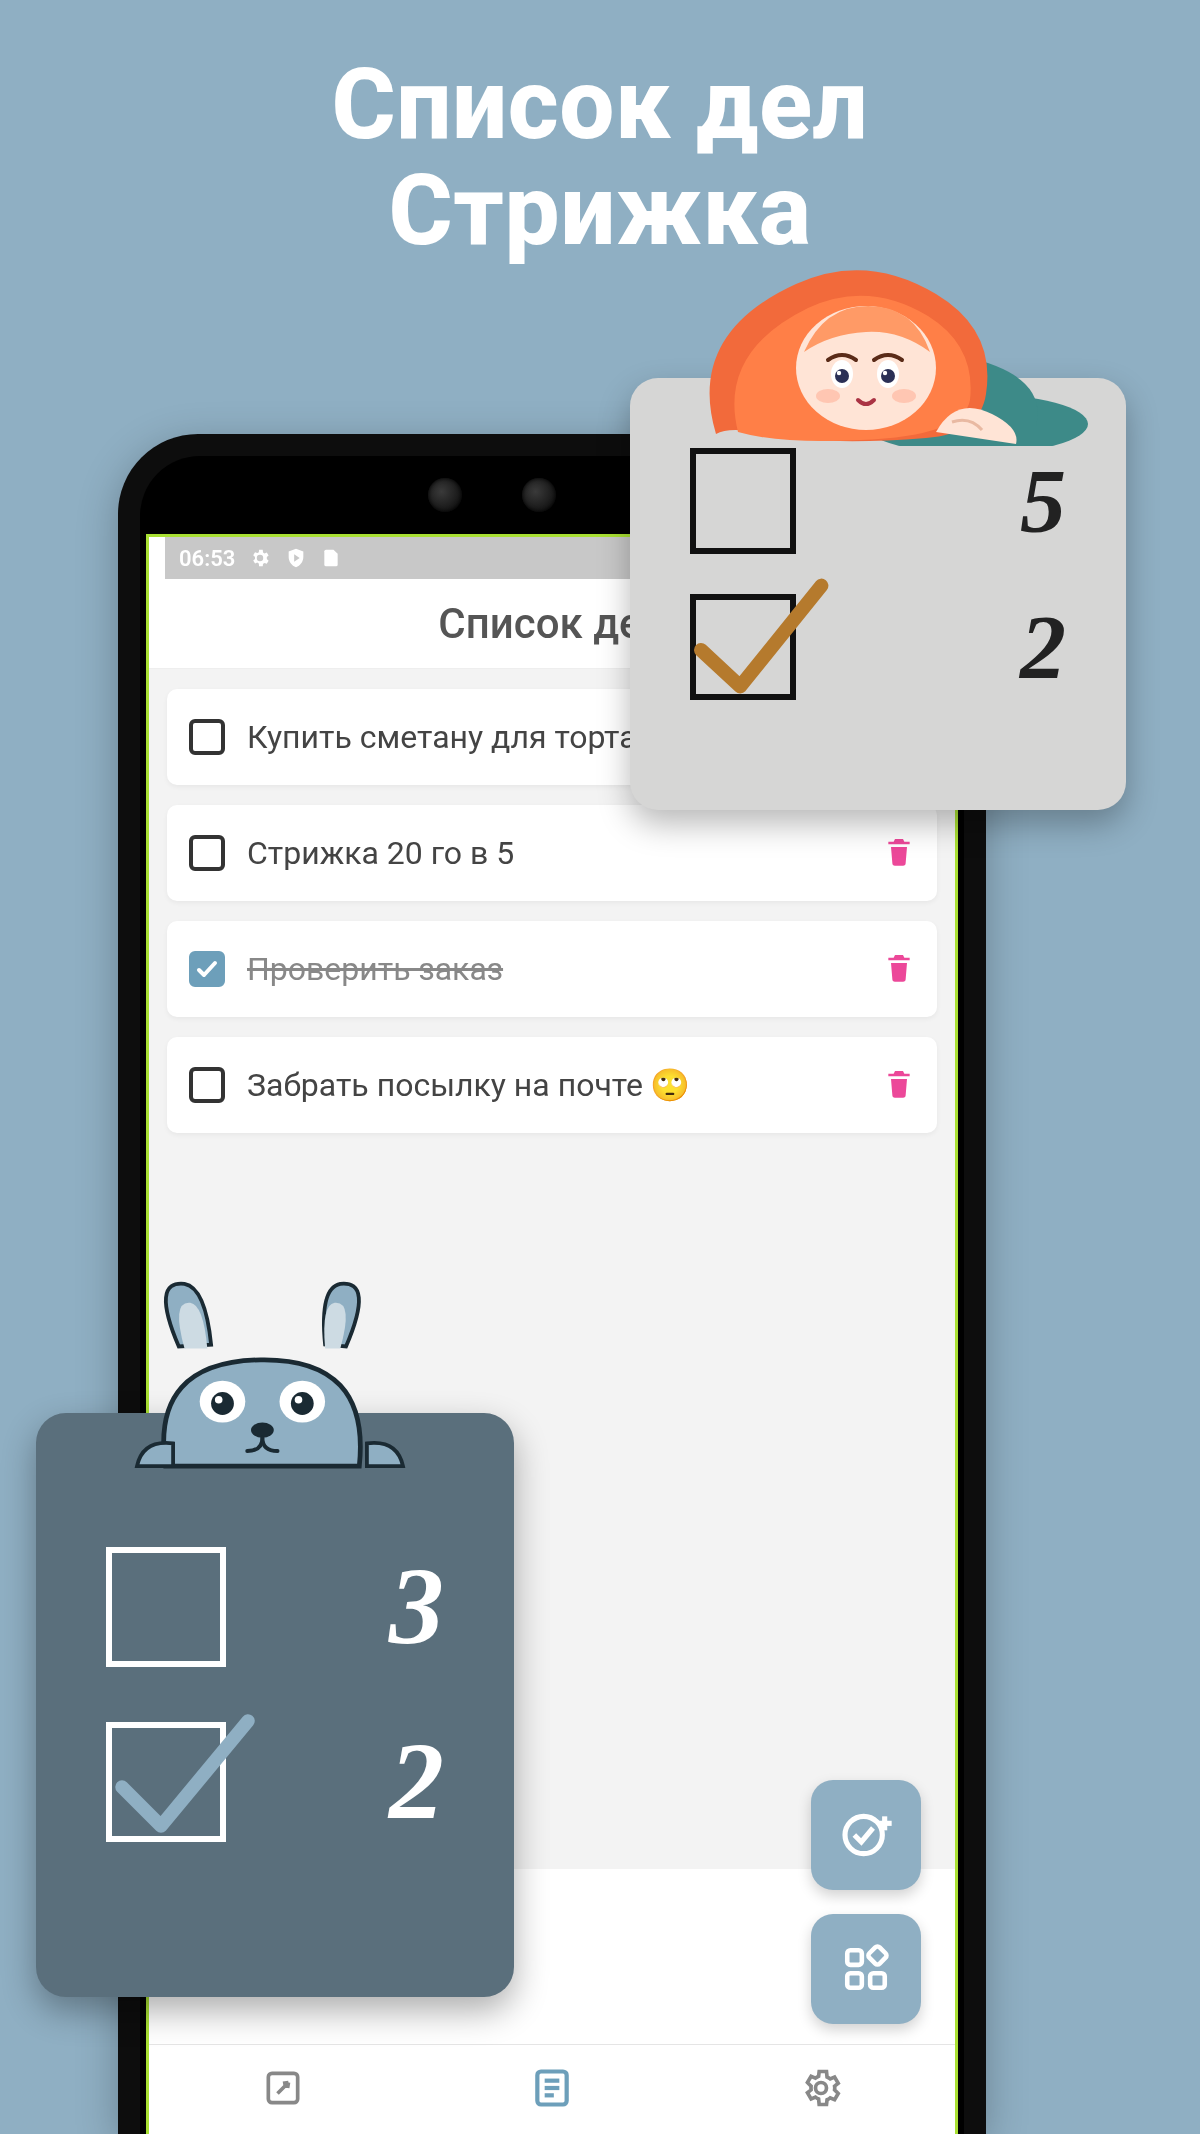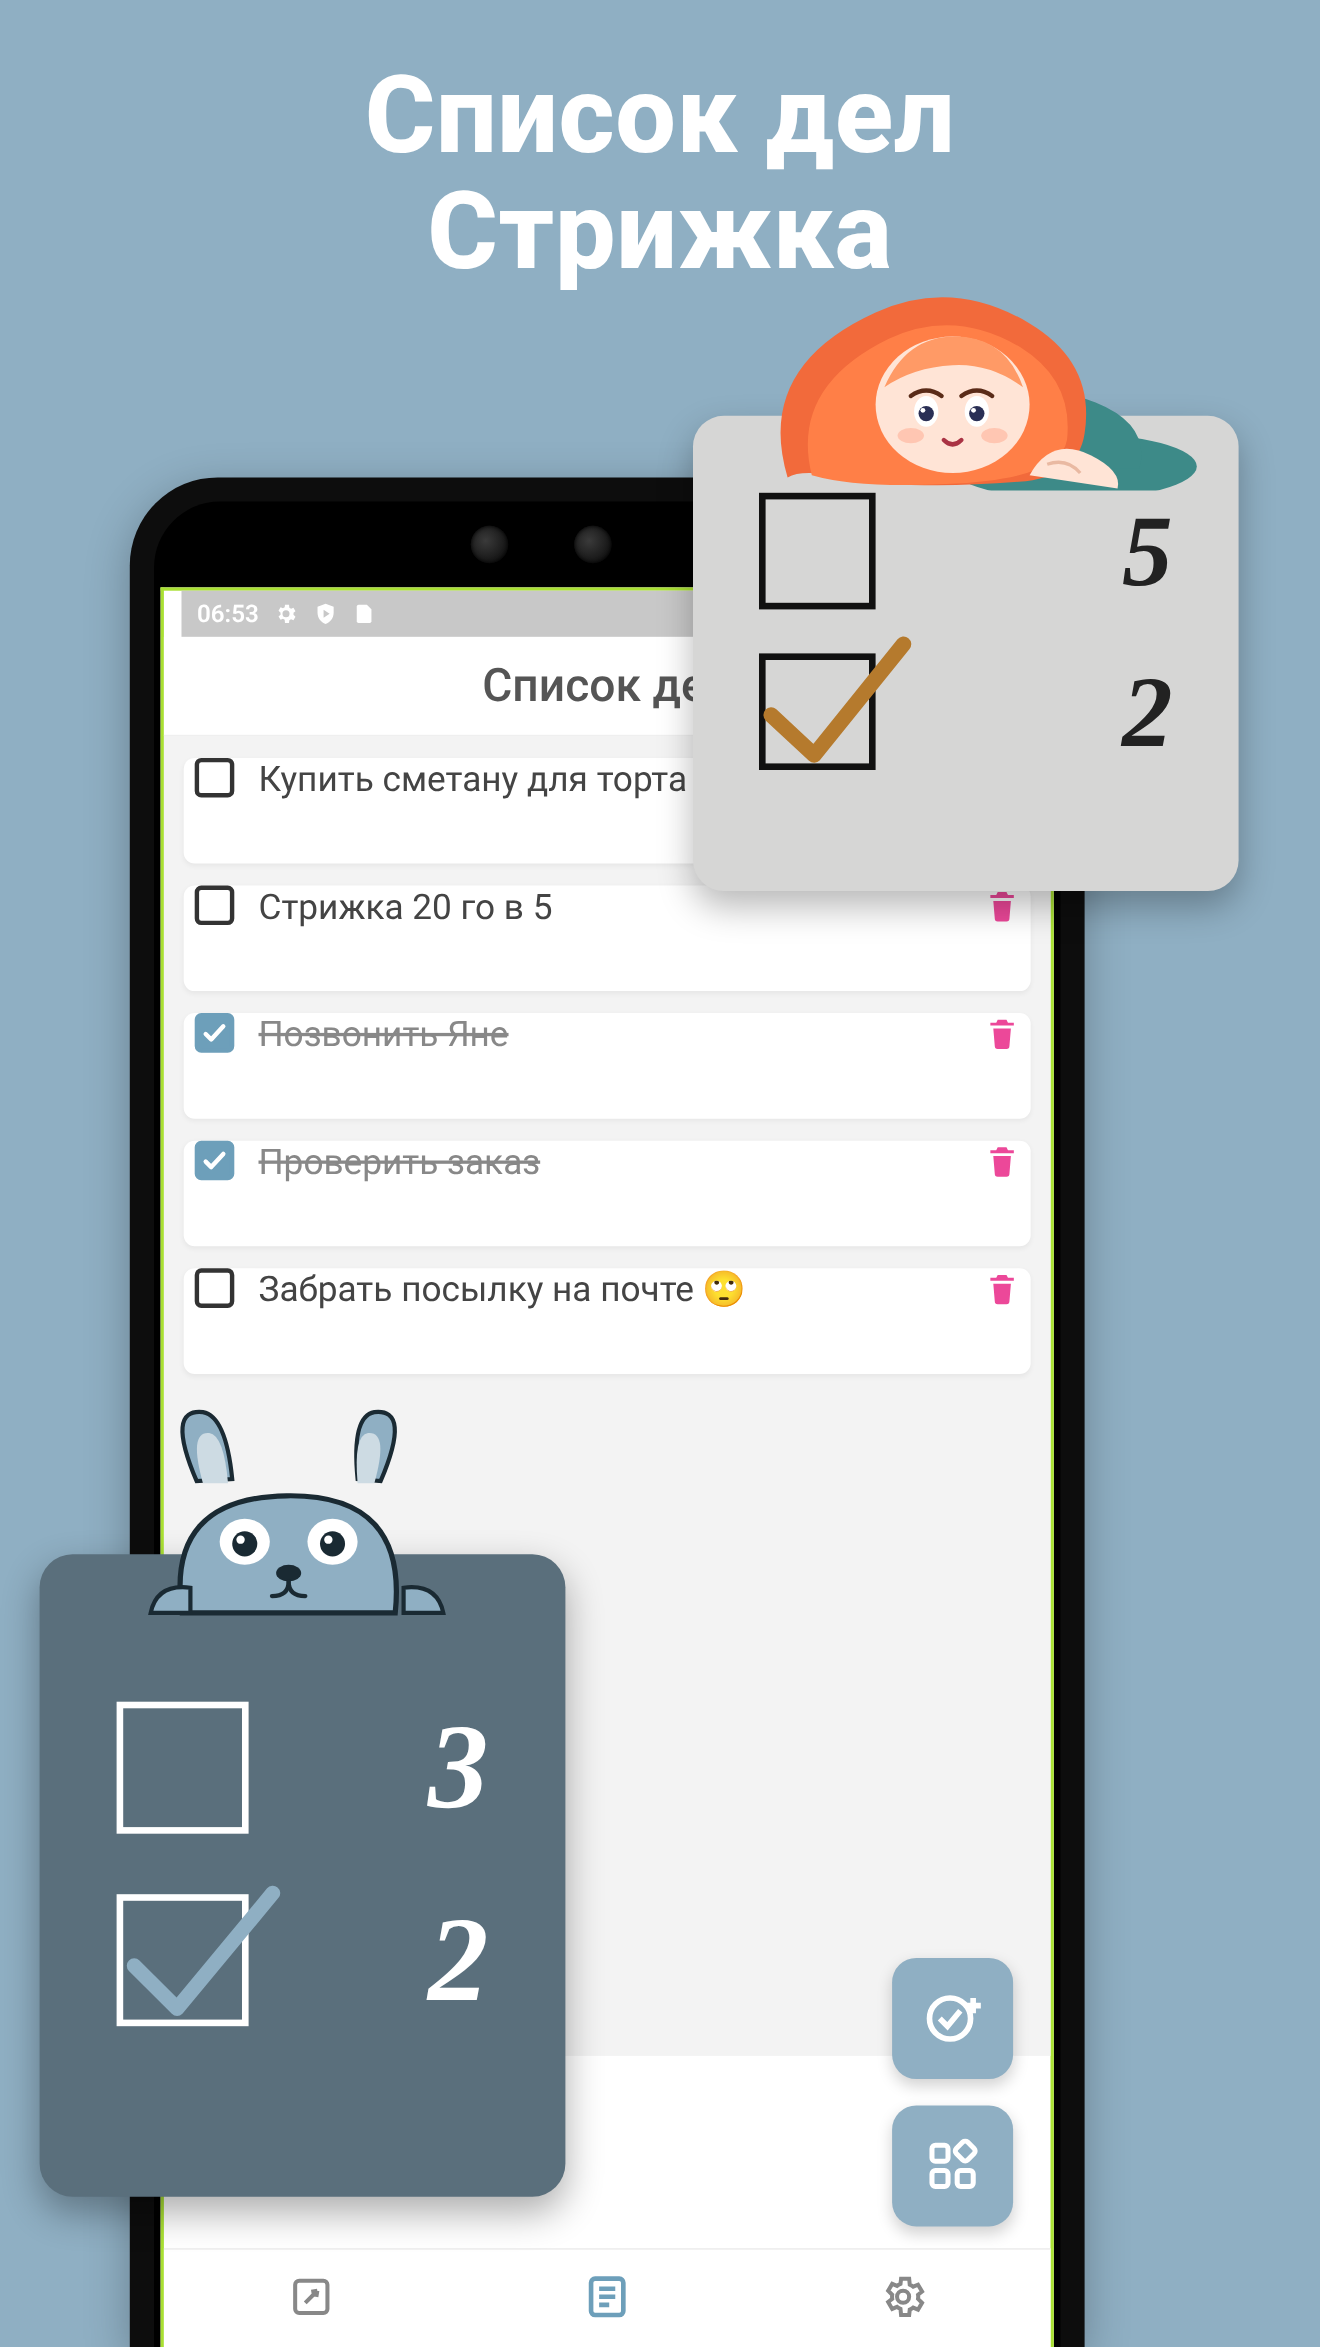--- a/index.html
+++ b/index.html
@@ -102,21 +102,22 @@
     display: flex;
     flex-direction: column;
     gap: 20px;
     height: 1200px;
   }
   .task {
     background: #fff;
     border-radius: 10px;
     min-height: 96px;
     display: flex;
-    padding: 0 10px;
+    align-items: center;
+    padding: 0 22px;
     gap: 22px;
     box-shadow: 0 2px 5px rgba(0,0,0,0.05);
   }
   .chk {
     width: 36px; height: 36px;
     border: 4px solid #333;
     border-radius: 6px;
     flex: none;
     display: flex; align-items: center; justify-content: center;
   }
@@ -323,33 +324,20 @@
         <div class="task">
           <div class="chk"></div>
           <div class="task-text">Стрижка 20 го в 5</div>
           <div class="trash">
             <svg width="32" height="36" viewBox="0 0 24 24" fill="currentColor">
                 <path d="M9 3h6l1 2h4v2H4V5h4Zm-3 6h12l-1 12a2 2 0 0 1-2 2H9a2 2 0 0 1-2-2Z"></path>
               </svg>
           </div>
         </div>
 
-        <div class="task">
-          <div class="chk done">
-            <svg width="24" height="24" viewBox="0 0 24 24" fill="none" stroke-width="4" stroke-linecap="round" stroke-linejoin="round">
-                <polyline points="4 13 9 18 20 6"></polyline>
-              </svg>
-          </div>
-          <div class="task-text done">Позвонить Яне</div>
-          <div class="trash">
-            <svg width="32" height="36" viewBox="0 0 24 24" fill="currentColor">
-                <path d="M9 3h6l1 2h4v2H4V5h4Zm-3 6h12l-1 12a2 2 0 0 1-2 2H9a2 2 0 0 1-2-2Z"></path>
-              </svg>
-          </div>
-        </div>
 
         <div class="task">
           <div class="chk done">
             <svg width="24" height="24" viewBox="0 0 24 24" fill="none" stroke-width="4" stroke-linecap="round" stroke-linejoin="round">
                 <polyline points="4 13 9 18 20 6"></polyline>
               </svg>
           </div>
           <div class="task-text done">Проверить заказ</div>
           <div class="trash">
             <svg width="32" height="36" viewBox="0 0 24 24" fill="currentColor">

